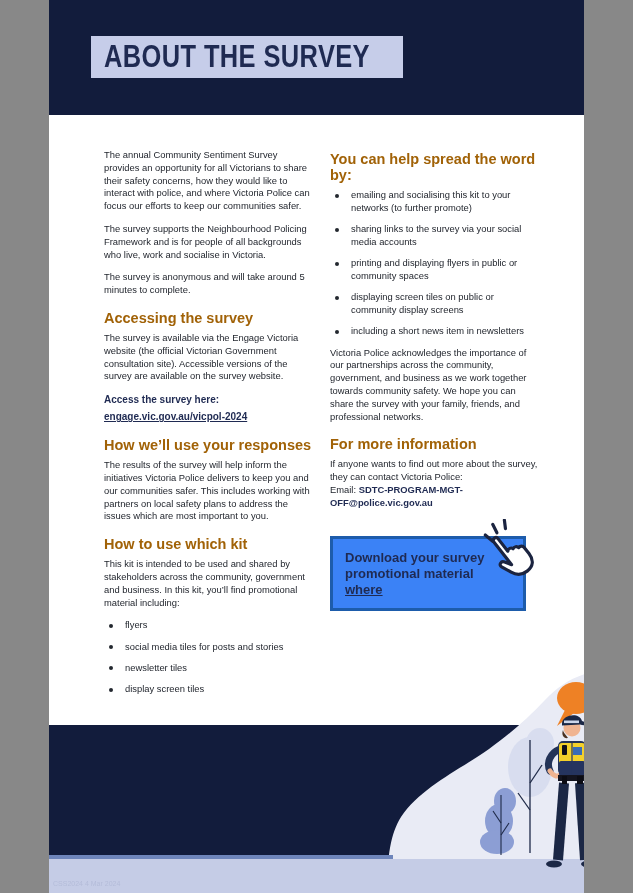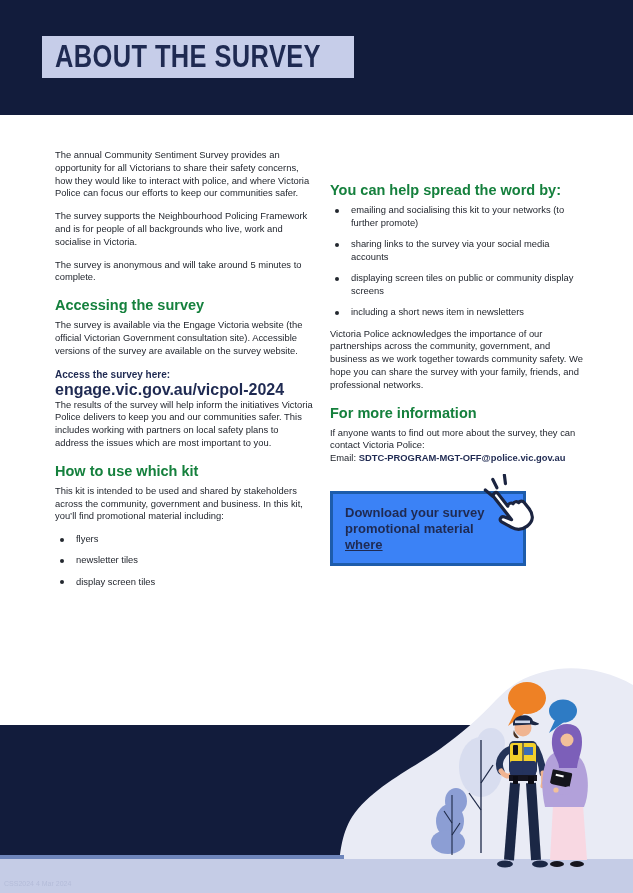--- a/index.html
+++ b/index.html
@@ -1,41 +1,41 @@
 <!DOCTYPE html>
 <html><head>
 <meta charset="utf-8">
 <style>
   html,body { margin:0; padding:0; background:#888; }
   .page {
-    position:relative; width:633px; height:893px; margin:0 auto;
+    position:relative; width:535px; height:893px; margin:0 auto;
     background:#ffffff; overflow:hidden;
     font-family:"Liberation Sans", sans-serif;
     -webkit-font-smoothing:antialiased;
   }
   
   .header-band { position:relative; height:115px; background:#121c3c; }
   .title-box {
     position:absolute; left:42px; top:36px; width:312px; height:42px;
     background:#c6cde9; display:flex; align-items:center; padding-left:13px;
     box-sizing:border-box;
   }
   .title-box span {
     color:#1f2a52; font-weight:bold; font-size:31px; white-space:nowrap;
     transform:scaleX(0.82); transform-origin:left center; letter-spacing:0.5px;
   }
   
-  .content { position:relative; z-index:2; display:flex; gap:17px; padding:34px 45px 0 55px;align-items:center; }
+  .content { position:relative; z-index:2; display:flex; gap:17px; padding:34px 45px 0 55px; }
   .col { flex:1; min-width:0; }
   .body-p { font-size:9.4px; line-height:12.8px; color:#23272f; margin:0 0 10px; }
-  h2.sec { font-size:14.5px; color:#15803d; margin:13px 0 6px; font-weight:bold; letter-spacing:0; }
+  h2.sec { font-size:14.5px; color:#a16207; margin:13px 0 6px; font-weight:bold; letter-spacing:0; }
   h2.first { margin-top:2px; }
   .cta-label { display:block; font-weight:bold; color:#1f2a52; font-size:10px; line-height:13px; }
-  .cta-link { display:inline-block; font-weight:bold; color:#1f2a52; font-size:16px; line-height:13px;
-              cursor:pointer; }
+  .cta-link { display:inline-block; font-weight:bold; color:#1f2a52; font-size:10px; line-height:13px;
+              text-decoration:underline; cursor:pointer; }
   ul.bullets { list-style:none; margin:2px 0 0; padding:0; }
   ul.bullets li { display:flex; gap:12px; font-size:9.4px; line-height:12.8px; color:#23272f; margin-bottom:8.5px; }
   ul.bullets .dot { flex:0 0 4px; width:4px; height:4px; border-radius:50%; background:#23272f; margin-top:4.5px; margin-left:5px; }
   .email-line { font-size:9.4px; line-height:12.8px; color:#23272f; }
   .email-line strong { color:#1f2a52; }
   
   .download-box {
     position:relative; margin-top:26px; width:196px; box-sizing:border-box;
     border:3px solid #1d5cab; background:#3b82f6; padding:11px 12px 10px;
     font-weight:bold; color:#1f2a52; font-size:13px; line-height:16px; cursor:pointer;
@@ -63,31 +63,36 @@
       <p class="body-p">The survey supports the Neighbourhood Policing Framework and is for people of all backgrounds who live, work and socialise in Victoria.</p>
       <p class="body-p">The survey is anonymous and will take around 5 minutes to complete.</p>
 
       <h2 class="sec">Accessing the survey</h2>
       <p class="body-p">The survey is available via the Engage Victoria website (the official Victorian Government consultation site). Accessible versions of the survey are available on the survey website.</p>
       <div>
         <span class="cta-label">Access the survey here:</span>
         <a class="cta-link">engage.vic.gov.au/vicpol-2024</a>
       </div>
 
+      <h2 class="sec">How we’ll use your responses</h2>
       <p class="body-p">The results of the survey will help inform the initiatives Victoria Police delivers to keep you and our communities safer. This includes working with partners on local safety plans to address the issues which are most important to you.</p>
 
       <h2 class="sec">How to use which kit</h2>
       <p class="body-p">This kit is intended to be used and shared by stakeholders across the community, government and business. In this kit, you’ll find promotional material including:</p>
       <ul class="bullets">
 
           <li>
             <span class="dot"></span>
             <span>flyers</span>
           </li>
 
+          <li>
+            <span class="dot"></span>
+            <span>social media tiles for posts and stories</span>
+          </li>
 
           <li>
             <span class="dot"></span>
             <span>newsletter tiles</span>
           </li>
 
           <li>
             <span class="dot"></span>
             <span>display screen tiles</span>
           </li>
@@ -101,20 +106,24 @@
           <li>
             <span class="dot"></span>
             <span>emailing and socialising this kit to your networks (to further promote)</span>
           </li>
 
           <li>
             <span class="dot"></span>
             <span>sharing links to the survey via your social media accounts</span>
           </li>
 
+          <li>
+            <span class="dot"></span>
+            <span>printing and displaying flyers in public or community spaces</span>
+          </li>
 
           <li>
             <span class="dot"></span>
             <span>displaying screen tiles on public or community display screens</span>
           </li>
 
           <li>
             <span class="dot"></span>
             <span>including a short news item in newsletters</span>
           </li>

